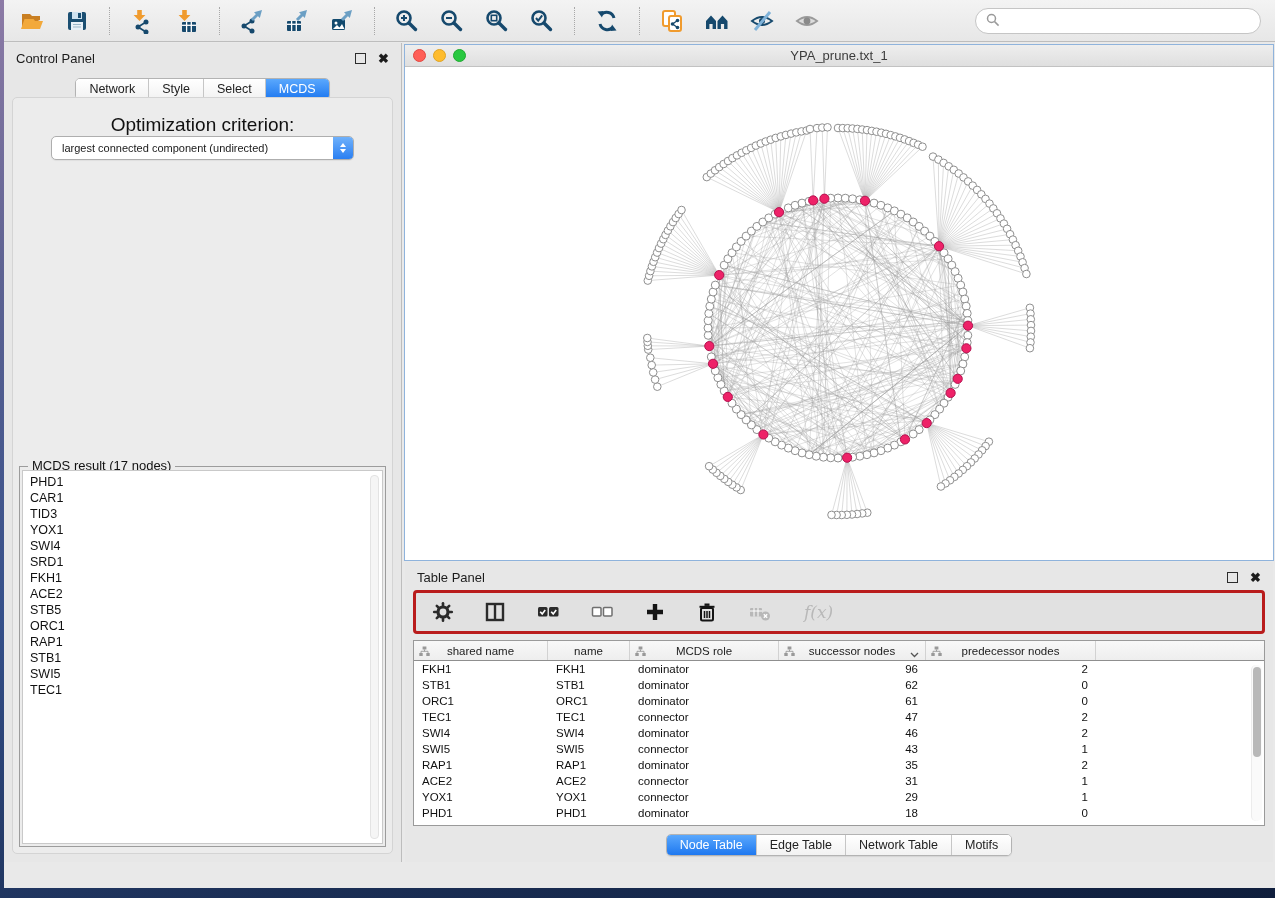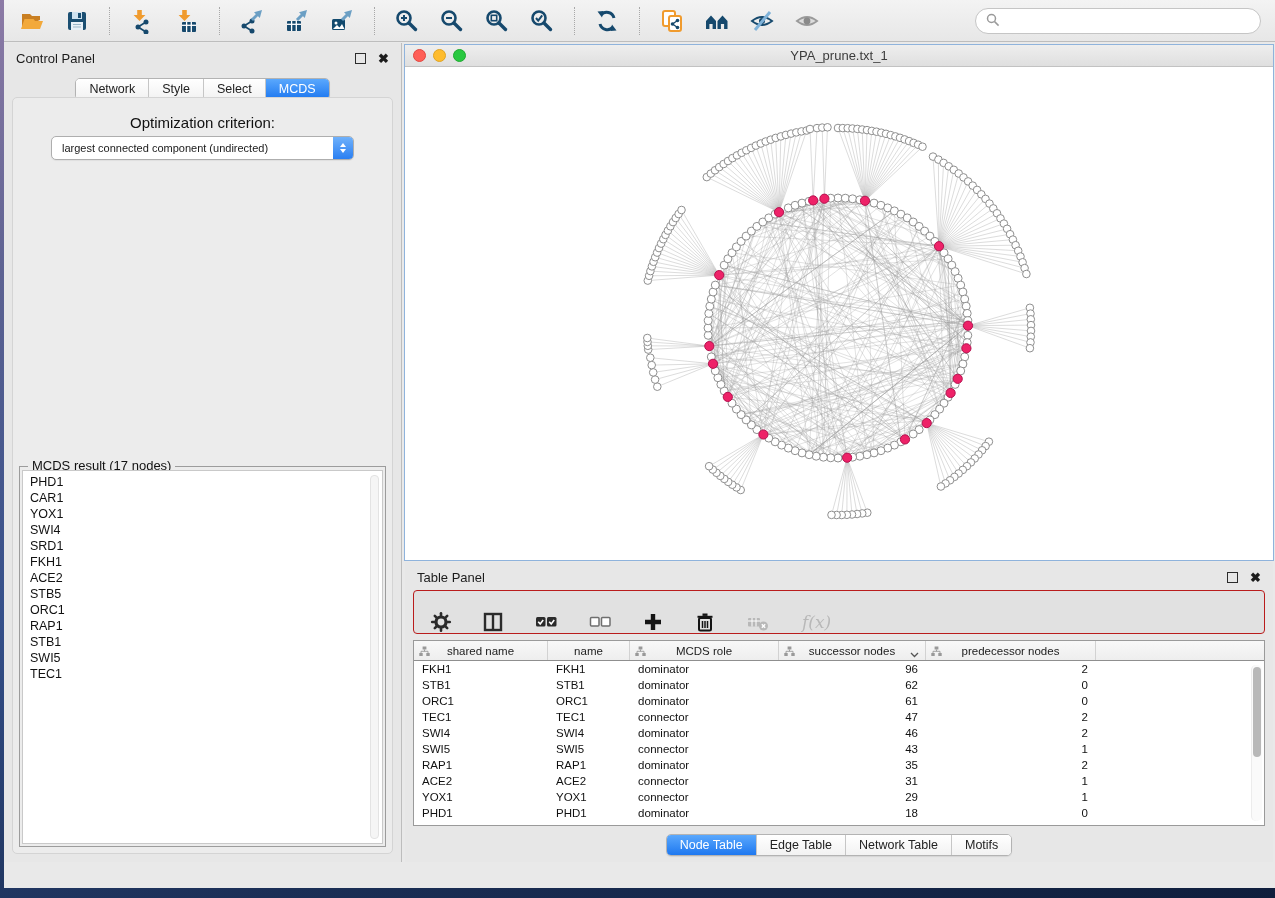--- a/index.html
+++ b/index.html
@@ -26,21 +26,21 @@
   .close-btn{font-size:13px;font-weight:bold;color:#1c1c1c;line-height:11px}
 
   
   .control-panel{position:absolute;left:0;top:43px;width:398px;bottom:26px;background:#e7e7e7;border-right:1px solid #bdbdbd}
   .seg-row{display:flex;justify-content:center;margin-top:5px}
   .segs{display:inline-flex;border:1px solid #b3b3b3;border-radius:5px;overflow:hidden;background:#fff;box-shadow:0 1px 1px rgba(0,0,0,.08)}
   .seg{padding:3px 13px;font-size:12.5px;color:#222;background:linear-gradient(#ffffff,#f2f2f2);border-right:1px solid #c6c6c6;white-space:nowrap}
   .seg:last-child{border-right:none}
   .seg.active{background:linear-gradient(#5aa8fd,#1e78f0);color:#fff}
   .cp-card{position:absolute;left:8px;right:8px;top:54px;bottom:8px;background:#ececec;border:1px solid #d4d4d4;border-radius:5px}
-  .opt-label{text-align:center;margin-top:16px;font-size:15px;color:#111}
+  .opt-label{text-align:center;margin-top:16px;font-size:19px;color:#111}
   .selectbox{position:absolute;left:38px;right:38px;top:38px;height:24px;background:#fff;border:1px solid #aeaeae;
              border-radius:5px;display:flex;align-items:center;box-shadow:0 1px 1px rgba(0,0,0,.06)}
   .selectbox .txt{flex:1;padding:0 10px;font-size:11px;white-space:nowrap;overflow:hidden}
   .stepper{width:20px;height:22px;margin-right:0;border-radius:0 4px 4px 0;background:linear-gradient(#6fb1fb,#2a7ff2);
            display:flex;flex-direction:column;align-items:center;justify-content:center;gap:2px}
   .tri-up{width:0;height:0;border-left:3.5px solid transparent;border-right:3.5px solid transparent;border-bottom:4.5px solid #fff}
   .tri-dn{width:0;height:0;border-left:3.5px solid transparent;border-right:3.5px solid transparent;border-top:4.5px solid #fff}
   .btn-row{position:absolute;left:0;right:0;top:72px;display:flex;justify-content:center;gap:16px}
   .btn{background:linear-gradient(#ffffff,#f1f1f1);border:1px solid #ababab;border-radius:5px;padding:3px 16px;font-size:13px;color:#111}
   .btn.focus{box-shadow:0 0 0 3px rgba(110,164,232,.6);border-color:#74a7e8}
@@ -56,22 +56,22 @@
   .net-titlebar{height:22px;background:linear-gradient(#eeeeee,#dfdfdf);border-bottom:1px solid #c2c2c2;
                 display:flex;align-items:center;padding:0 8px;position:relative}
   .tl{width:13px;height:13px;border-radius:50%;margin-right:7px}
   .tl.red{background:#ff5f57;border:1px solid #e2463f}
   .tl.yel{background:#febc2e;border:1px solid #e0a422}
   .tl.grn{background:#28c840;border:1px solid #1fa930}
   .net-title{position:absolute;left:0;right:0;text-align:center;font-size:13px;color:#3c3c3c}
   .net-canvas{position:absolute;left:0;right:0;top:22px;bottom:0;background:#fff;overflow:hidden}
 
   .table-panel{position:absolute;left:2px;top:519px;right:2px;bottom:0;background:#e7e7e7}
-  .tp-toolbar{position:absolute;left:8px;right:8px;top:28px;height:44px;background:#e1e1e1;border:1px solid #b91c1c;
-              border-radius:4px;display:flex;align-items:flex-end;gap:30px;padding:0 16px}
+  .tp-toolbar{position:absolute;left:8px;right:8px;top:28px;height:44px;background:#e1e1e1;border:3px solid #b91c1c;
+              border-radius:4px;display:flex;align-items:center;gap:30px;padding:0 16px}
   .tp-btn{display:flex;align-items:center;justify-content:center}
   .tablewrap{position:absolute;left:8px;right:8px;top:78px;height:186px;background:#fff;border:1px solid #9a9a9a;overflow:hidden}
   .tbl-header{display:flex;height:20px;background:linear-gradient(#f8f8f8,#eeeeee);border-bottom:1px solid #8f8f8f}
   .th{position:relative;display:flex;align-items:center;justify-content:center;font-size:11.5px;color:#222;
       border-right:1px solid #d2d2d2;overflow:hidden}
   .th .hicon{position:absolute;left:5px;top:5px}
   .th .chev{position:absolute;right:6px;top:7px}
   .th-fill{flex:1}
   .rows .row{display:flex;height:16px;align-items:center}
   .cell{font-size:11.5px;color:#111;padding:0 8px;white-space:nowrap;overflow:hidden}
@@ -279,20 +279,21 @@
             <span class="tri-up"></span>
             <span class="tri-dn"></span>
           </span>
       </div>
       <div class="groupbox">
         <span class="gtitle">MCDS result (17 nodes)</span>
         <div class="listbox" id="mcds-list">
           <div class="vtrack"></div>
         <div class="item">PHD1</div>
             <div class="item">CAR1</div>
+            <div class="item">TID3</div>
             <div class="item">YOX1</div>
             <div class="item">SWI4</div>
             <div class="item">SRD1</div>
             <div class="item">FKH1</div>
             <div class="item">ACE2</div>
             <div class="item">STB5</div>
             <div class="item">ORC1</div>
             <div class="item">RAP1</div>
             <div class="item">STB1</div>
             <div class="item">SWI5</div>

